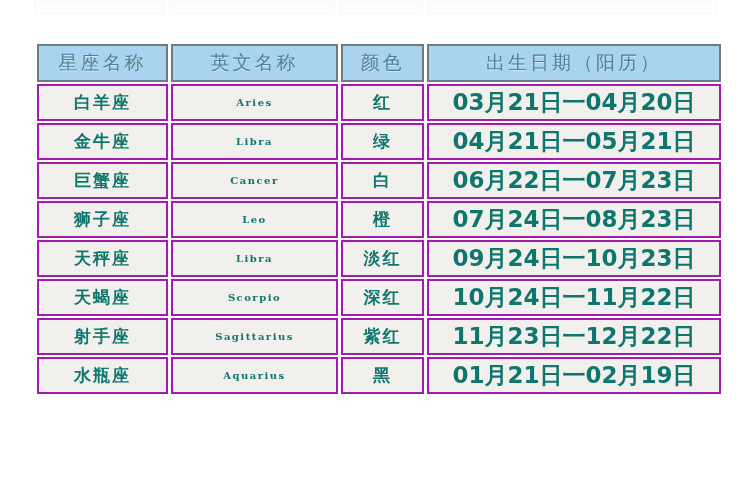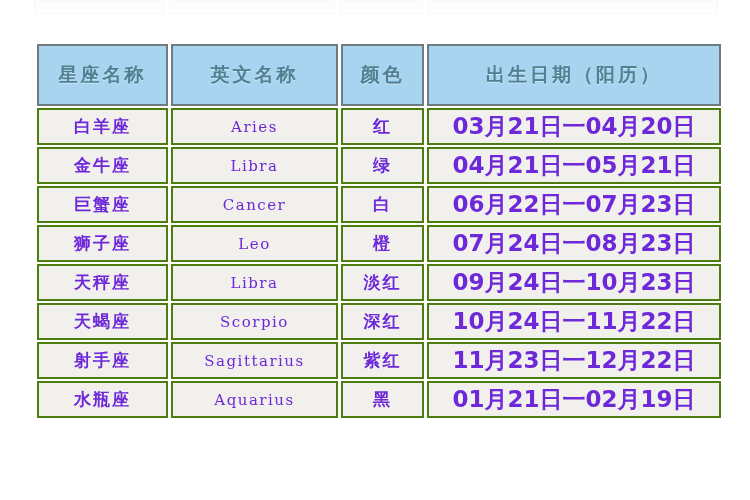--- a/index.html
+++ b/index.html
@@ -58,51 +58,51 @@
   table.zodiac col.c-en     { width: 167px; }
   table.zodiac col.c-color  { width: 83px; }
   table.zodiac col.c-date   { width: 294px; }
 
   table.zodiac th {
     background: #a8d4f0;
     border: 2px solid #6f7b80;
     height: 34px;
     color: #4f7f91;
     font-size: 19px;
-    font-weight: bold;
+    font-weight: normal;
     letter-spacing: 3px;
     text-align: center;
     vertical-align: middle;
-    padding: 12px;
+    padding: 0;
     text-shadow: 0 1px 0 rgba(255,255,255,0.45);
   }
 
   table.zodiac td {
     background: #f1f0ed;
-    border: 2px solid #4d7c0f;
+    border: 2px solid #a21caf;
     height: 33px;
-    color: #6d28d9;
+    color: #0f766e;
     font-size: 17px;
     text-align: center;
     vertical-align: middle;
     padding: 0;
     font-weight: bold;
   }
 
   table.zodiac td.cell-name,
   table.zodiac td.cell-color {
     letter-spacing: 2px;
     font-size: 17px;
   }
 
   table.zodiac td.cell-en {
     font-family: "DejaVu Serif", serif;
-    font-size: 15px;
+    font-size: 10px;
     letter-spacing: 1.5px;
-    font-weight: normal;
+    font-weight: bold;
     margin-left: 48px;
   }
 
   table.zodiac td.cell-date {
     font-size: 23px;
     letter-spacing: 0px;
     font-weight: bold;
   }
 </style>
 </head>

